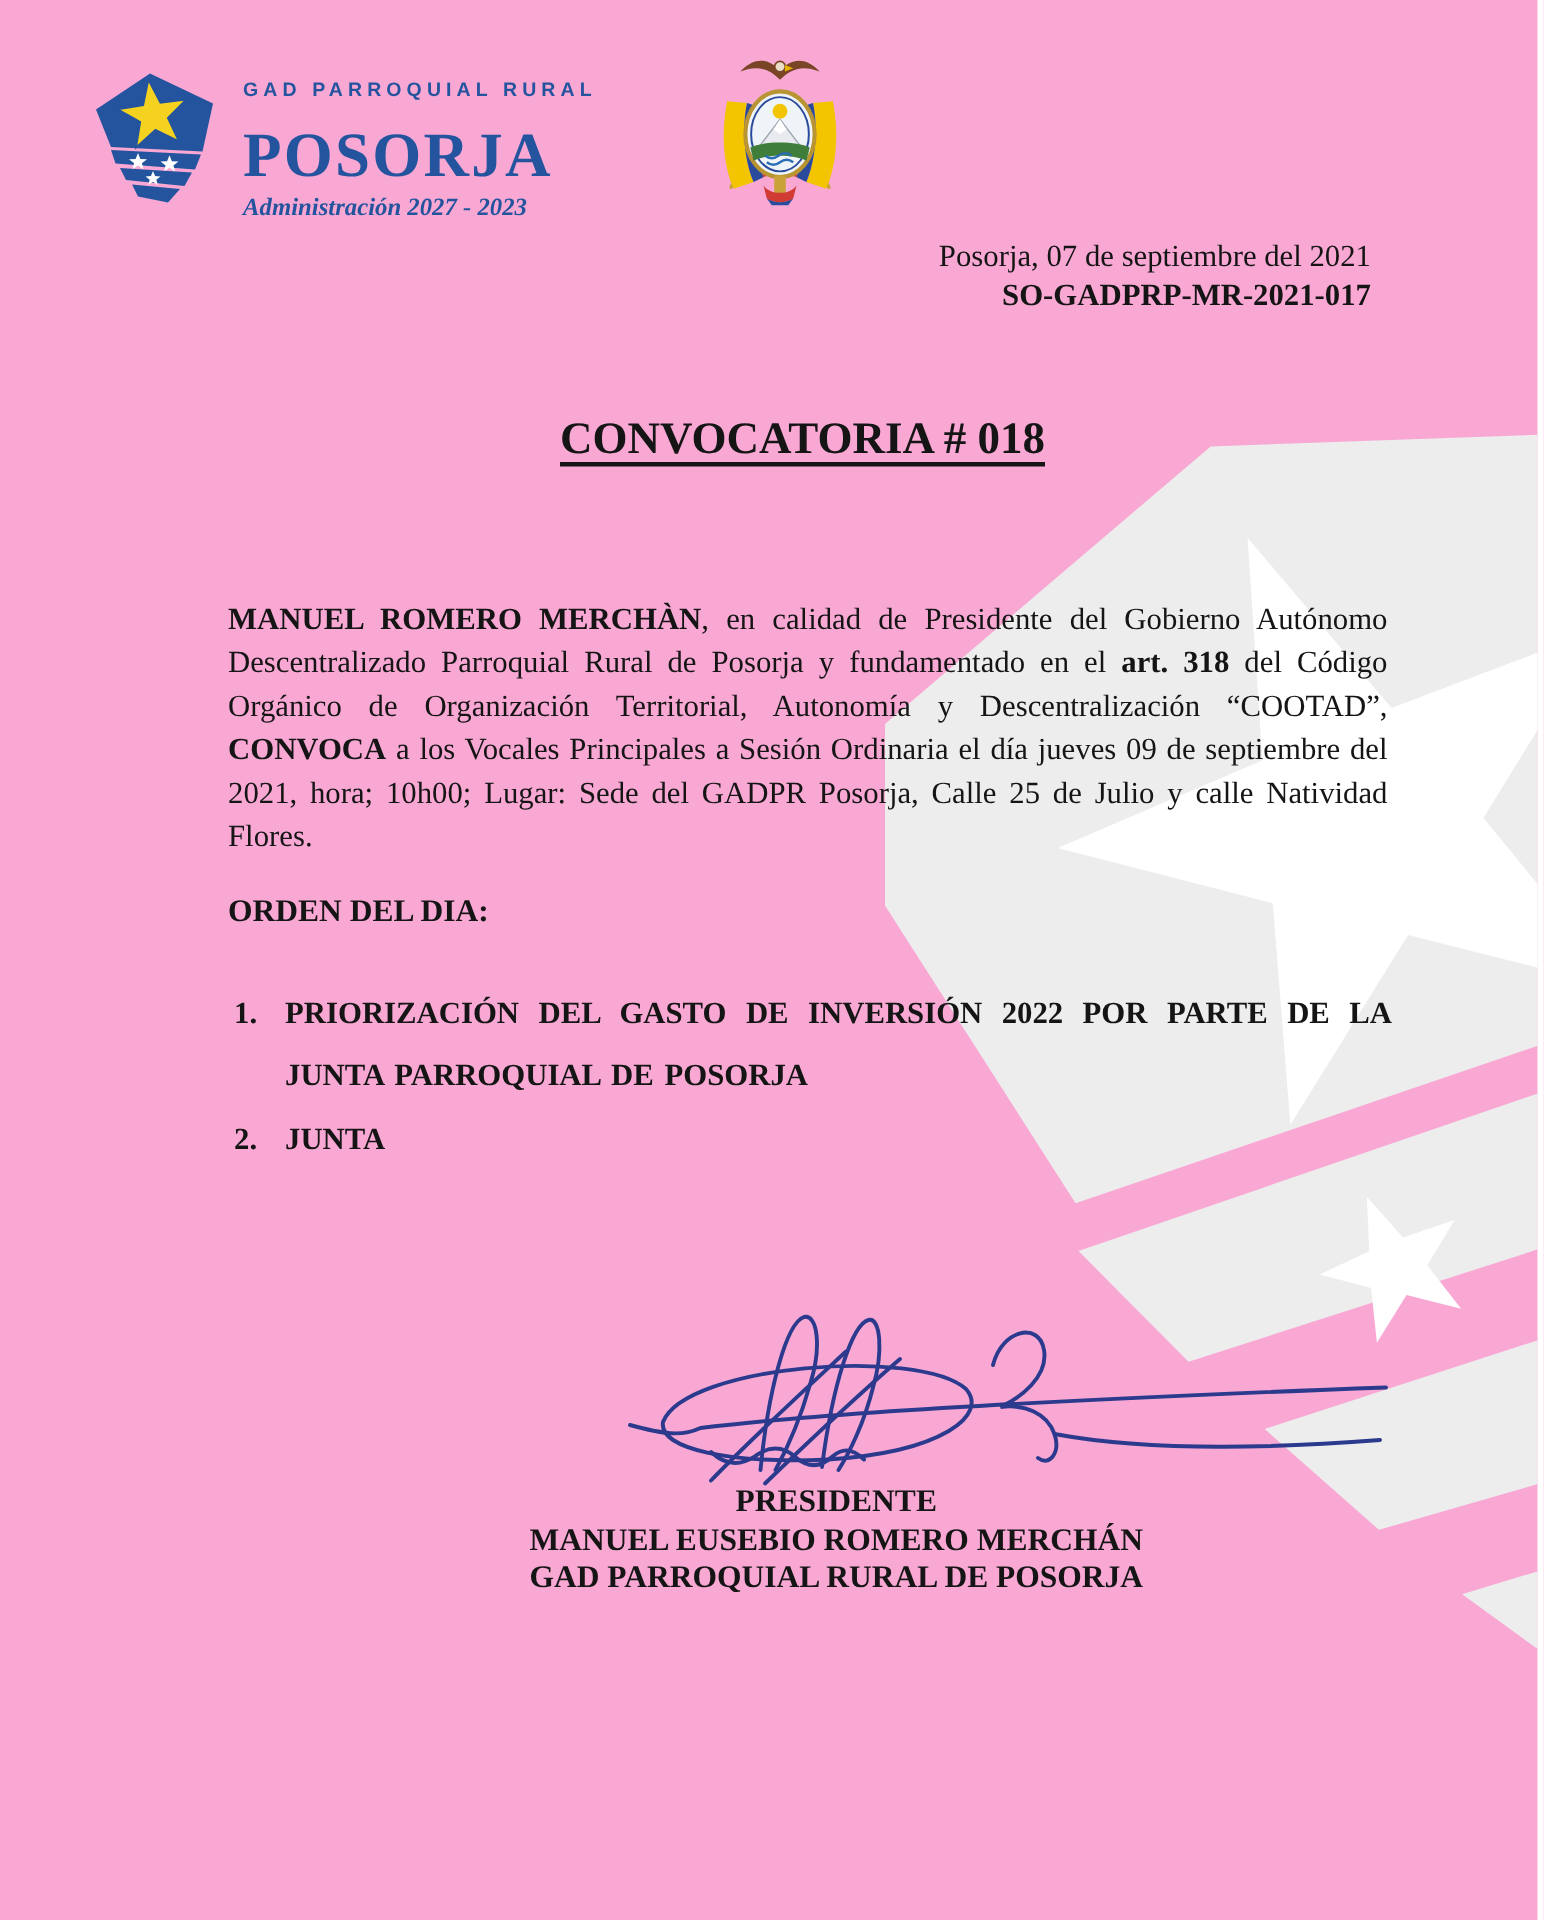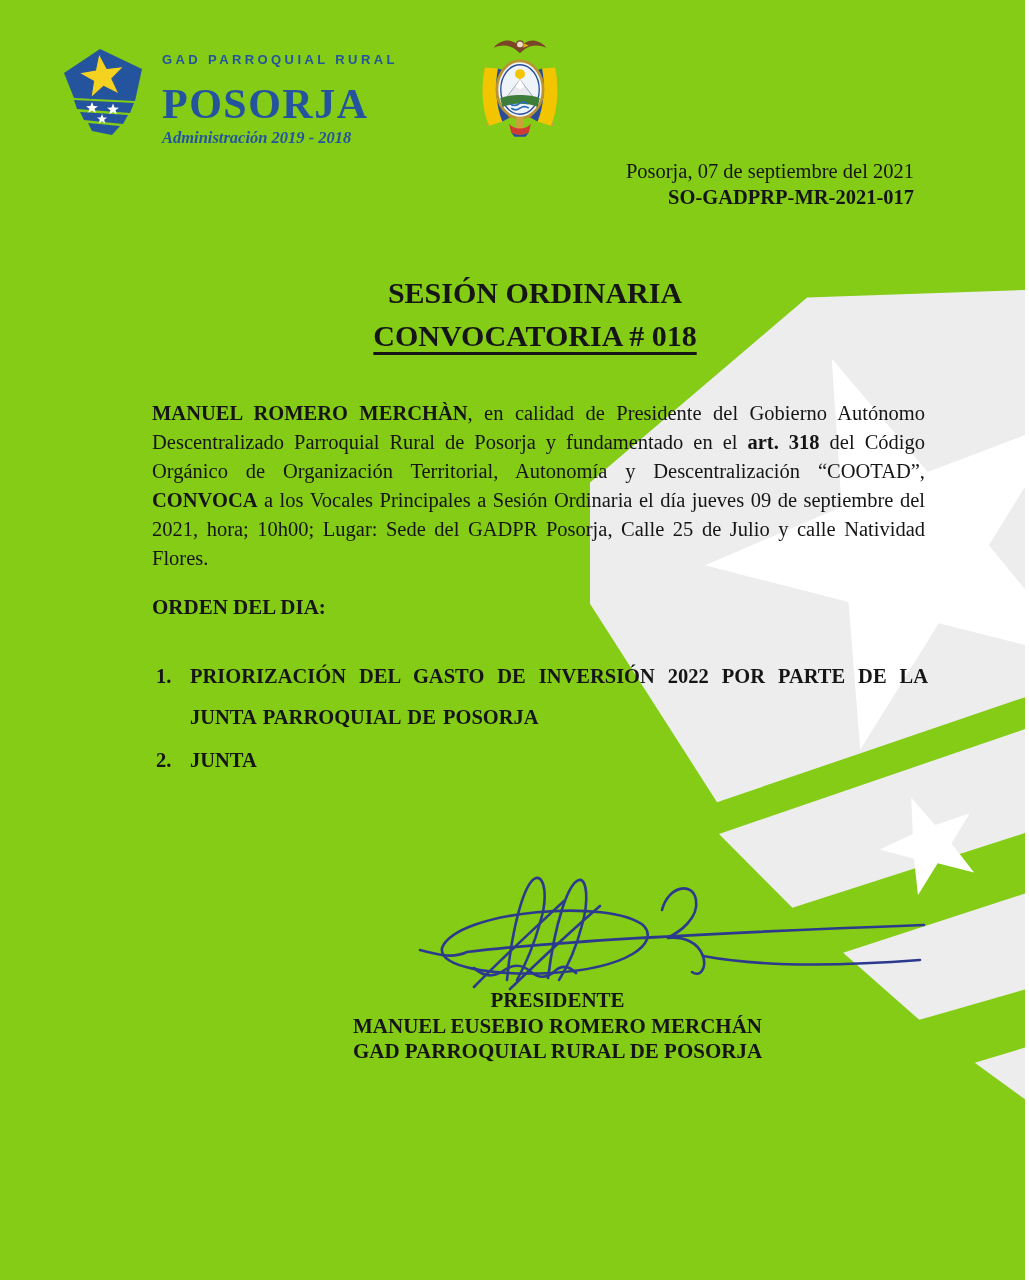--- a/index.html
+++ b/index.html
@@ -1,21 +1,21 @@
 <!DOCTYPE html>
 <html><head>
 <meta charset="utf-8">
 <style>
   * { margin: 0; padding: 0; box-sizing: border-box; }
   html, body { background: #ffffff; }
   .page {
     position: relative;
     width: 1025px;
     height: 1280px;
-    background: #84cc16;
+    background: #f9a8d4;
     overflow: hidden;
     font-family: "Liberation Serif", serif;
     color: #151515;
   }
   
   .watermark {
     position: absolute;
     left: 590px;
     top: 250px;
     width: 820px;
@@ -174,21 +174,21 @@
       <polygon points="22,59 82,62 78,72 25,68" fill="#24549e"></polygon>
       <polygon fill="#ffffff" points="40,61 41.6,65 46,65.2 42.6,67.8 43.8,72 40,69.4 36.2,72 37.4,67.8 34,65.2 38.4,65"></polygon>
       <polygon fill="#ffffff" points="61,62.5 62.6,66.5 67,66.7 63.6,69.3 64.8,73.5 61,70.9 57.2,73.5 58.4,69.3 55,66.7 59.4,66.5"></polygon>
       <polygon points="28,71 76,74 71,83 32,79" fill="#24549e"></polygon>
       <polygon fill="#ffffff" points="50,73 51.4,76.4 55,76.6 52.2,78.8 53.2,82.4 50,80.2 46.8,82.4 47.8,78.8 45,76.6 48.6,76.4"></polygon>
       <polygon points="36,82 68,85 60,94 40,90" fill="#24549e"></polygon>
     </svg>
     <div class="logo-text">
       <div class="logo-tagline">GAD PARROQUIAL RURAL</div>
       <div class="logo-name">POSORJA</div>
-      <div class="logo-admin">Administración 2019 - 2018</div>
+      <div class="logo-admin">Administración 2027 - 2023</div>
     </div>
   </div>
 
   <svg class="coat" viewBox="0 0 100 100" aria-hidden="true">
     <line x1="20" y1="88" x2="45" y2="30" stroke="#caa23a" stroke-width="2"></line>
     <line x1="80" y1="88" x2="55" y2="30" stroke="#caa23a" stroke-width="2"></line>
     <path d="M18,35 C14,55 16,75 22,88 L34,84 C28,70 27,50 30,36 Z" fill="#f2c500"></path>
     <path d="M30,36 C27,50 28,70 34,84 L40,81 C35,68 34,50 36,38 Z" fill="#2a4b9b"></path>
     <path d="M36,38 C34,50 35,66 40,81 L45,79 C41,66 40,50 42,40 Z" fill="#d23b33"></path>
     <path d="M82,35 C86,55 84,75 78,88 L66,84 C72,70 73,50 70,36 Z" fill="#f2c500"></path>
@@ -209,21 +209,20 @@
     <path d="M40,86 C44,92 56,92 60,86 L58,94 C54,97 46,97 42,94 Z" fill="#d23b33"></path>
     <path d="M42,94 C47,97 53,97 58,94 L55,98 L45,98 Z" fill="#2a4b9b"></path>
   </svg>
 
   <div class="date-block">
     <div class="date-line">Posorja, 07 de septiembre del 2021</div>
     <div class="ref-line">SO-GADPRP-MR-2021-017</div>
   </div>
 
   <div class="title-block">
-    <div>SESIÓN ORDINARIA</div>
     <div class="title-underlined">CONVOCATORIA # 018</div>
   </div>
 
   <p class="body-par"><span class="b">MANUEL ROMERO MERCHÀN</span><span>, en calidad de Presidente del Gobierno Autónomo Descentralizado Parroquial Rural de Posorja y fundamentado en el </span><span class="b">art. 318</span><span> del Código Orgánico de Organización Territorial, Autonomía y Descentralización “COOTAD”, </span><span class="b">CONVOCA</span><span> a los Vocales Principales a Sesión Ordinaria el día jueves 09 de septiembre del 2021, hora; 10h00; Lugar: Sede del GADPR Posorja, Calle 25 de Julio y calle Natividad Flores.</span></p>
 
   <div class="agenda-heading">ORDEN DEL DIA:</div>
   <div class="agenda">
     <div class="agenda-item">
       <div class="agenda-num">1.</div>
       <div class="agenda-text">PRIORIZACIÓN DEL GASTO DE INVERSIÓN 2022 POR PARTE DE LA JUNTA PARROQUIAL DE POSORJA</div>

